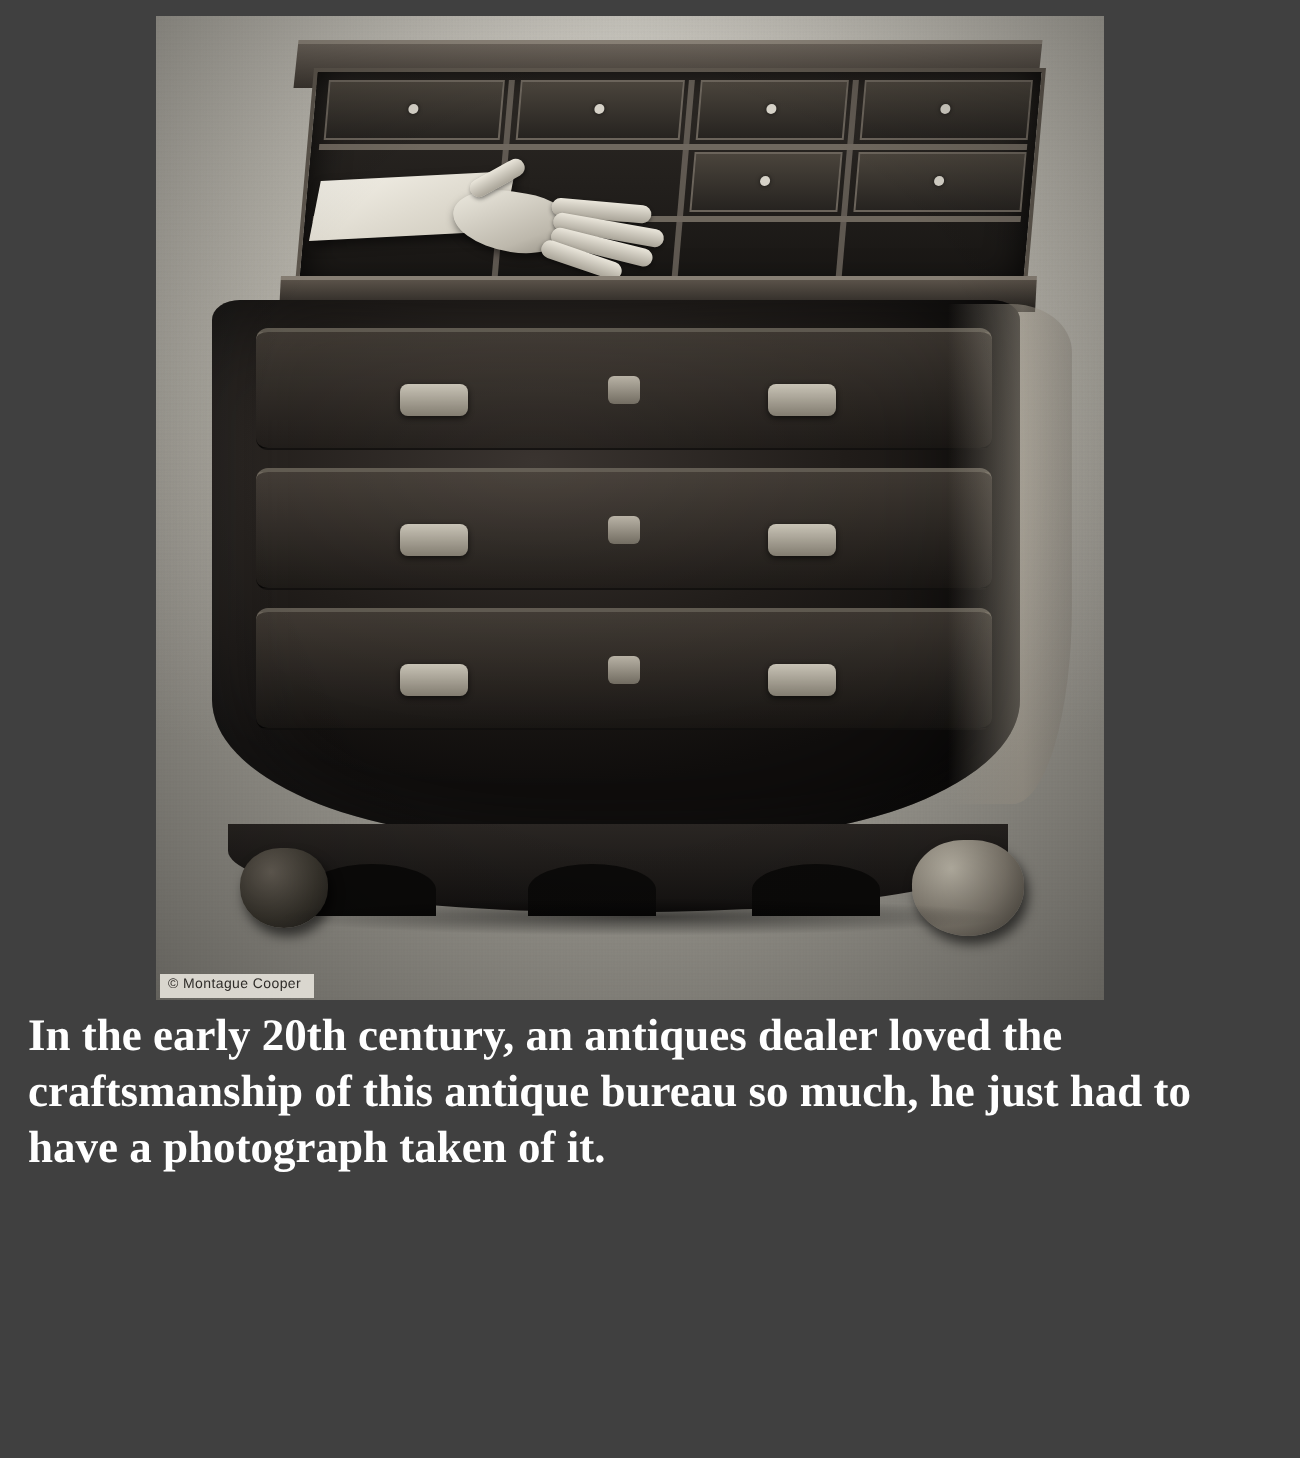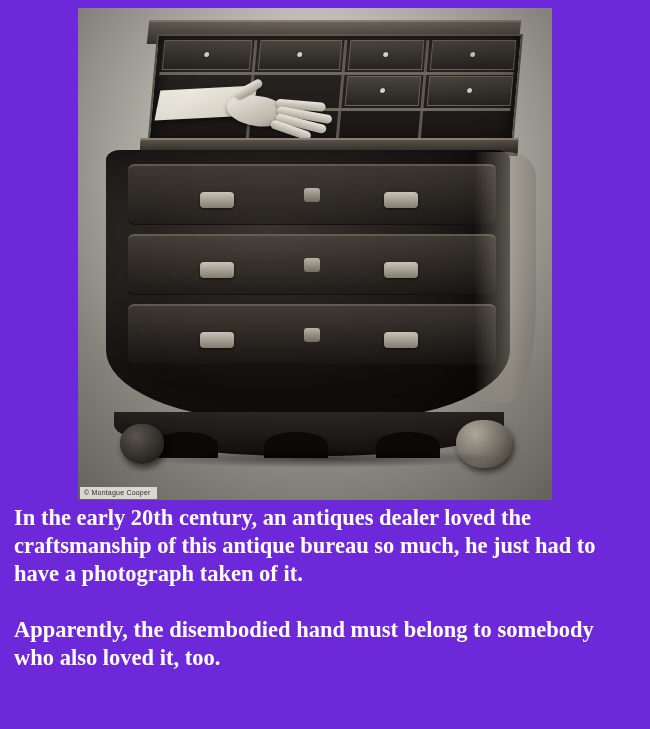--- a/index.html
+++ b/index.html
@@ -11,21 +11,21 @@
     width: 650px;
     height: 729px;
     overflow: hidden;
     font-family: "Liberation Serif", serif;
   }
 
   #meme {
     position: relative;
     width: 650px;
     height: 729px;
-    background: #6d28d9;
+    background: #404040;
     box-sizing: border-box;
   }
 
   
   #photo-frame {
     position: absolute;
     left: 78px;
     top: 8px;
     width: 474px;
     height: 492px;
@@ -386,16 +386,15 @@
     </div>
 
     <div id="photo-vignette"></div>
 
     <div id="photo-credit">© Montague Cooper</div>
   </div>
 
   <div id="caption">
     <p>In the early 20th century, an antiques dealer loved the craftsmanship of this antique bureau so much, he just had to have a photograph taken of it.</p>
     <div class="gap"></div>
-    <p>Apparently, the disembodied hand must belong to somebody who also loved it, too.</p>
   </div>
 
 </div>
 
 </body></html>

